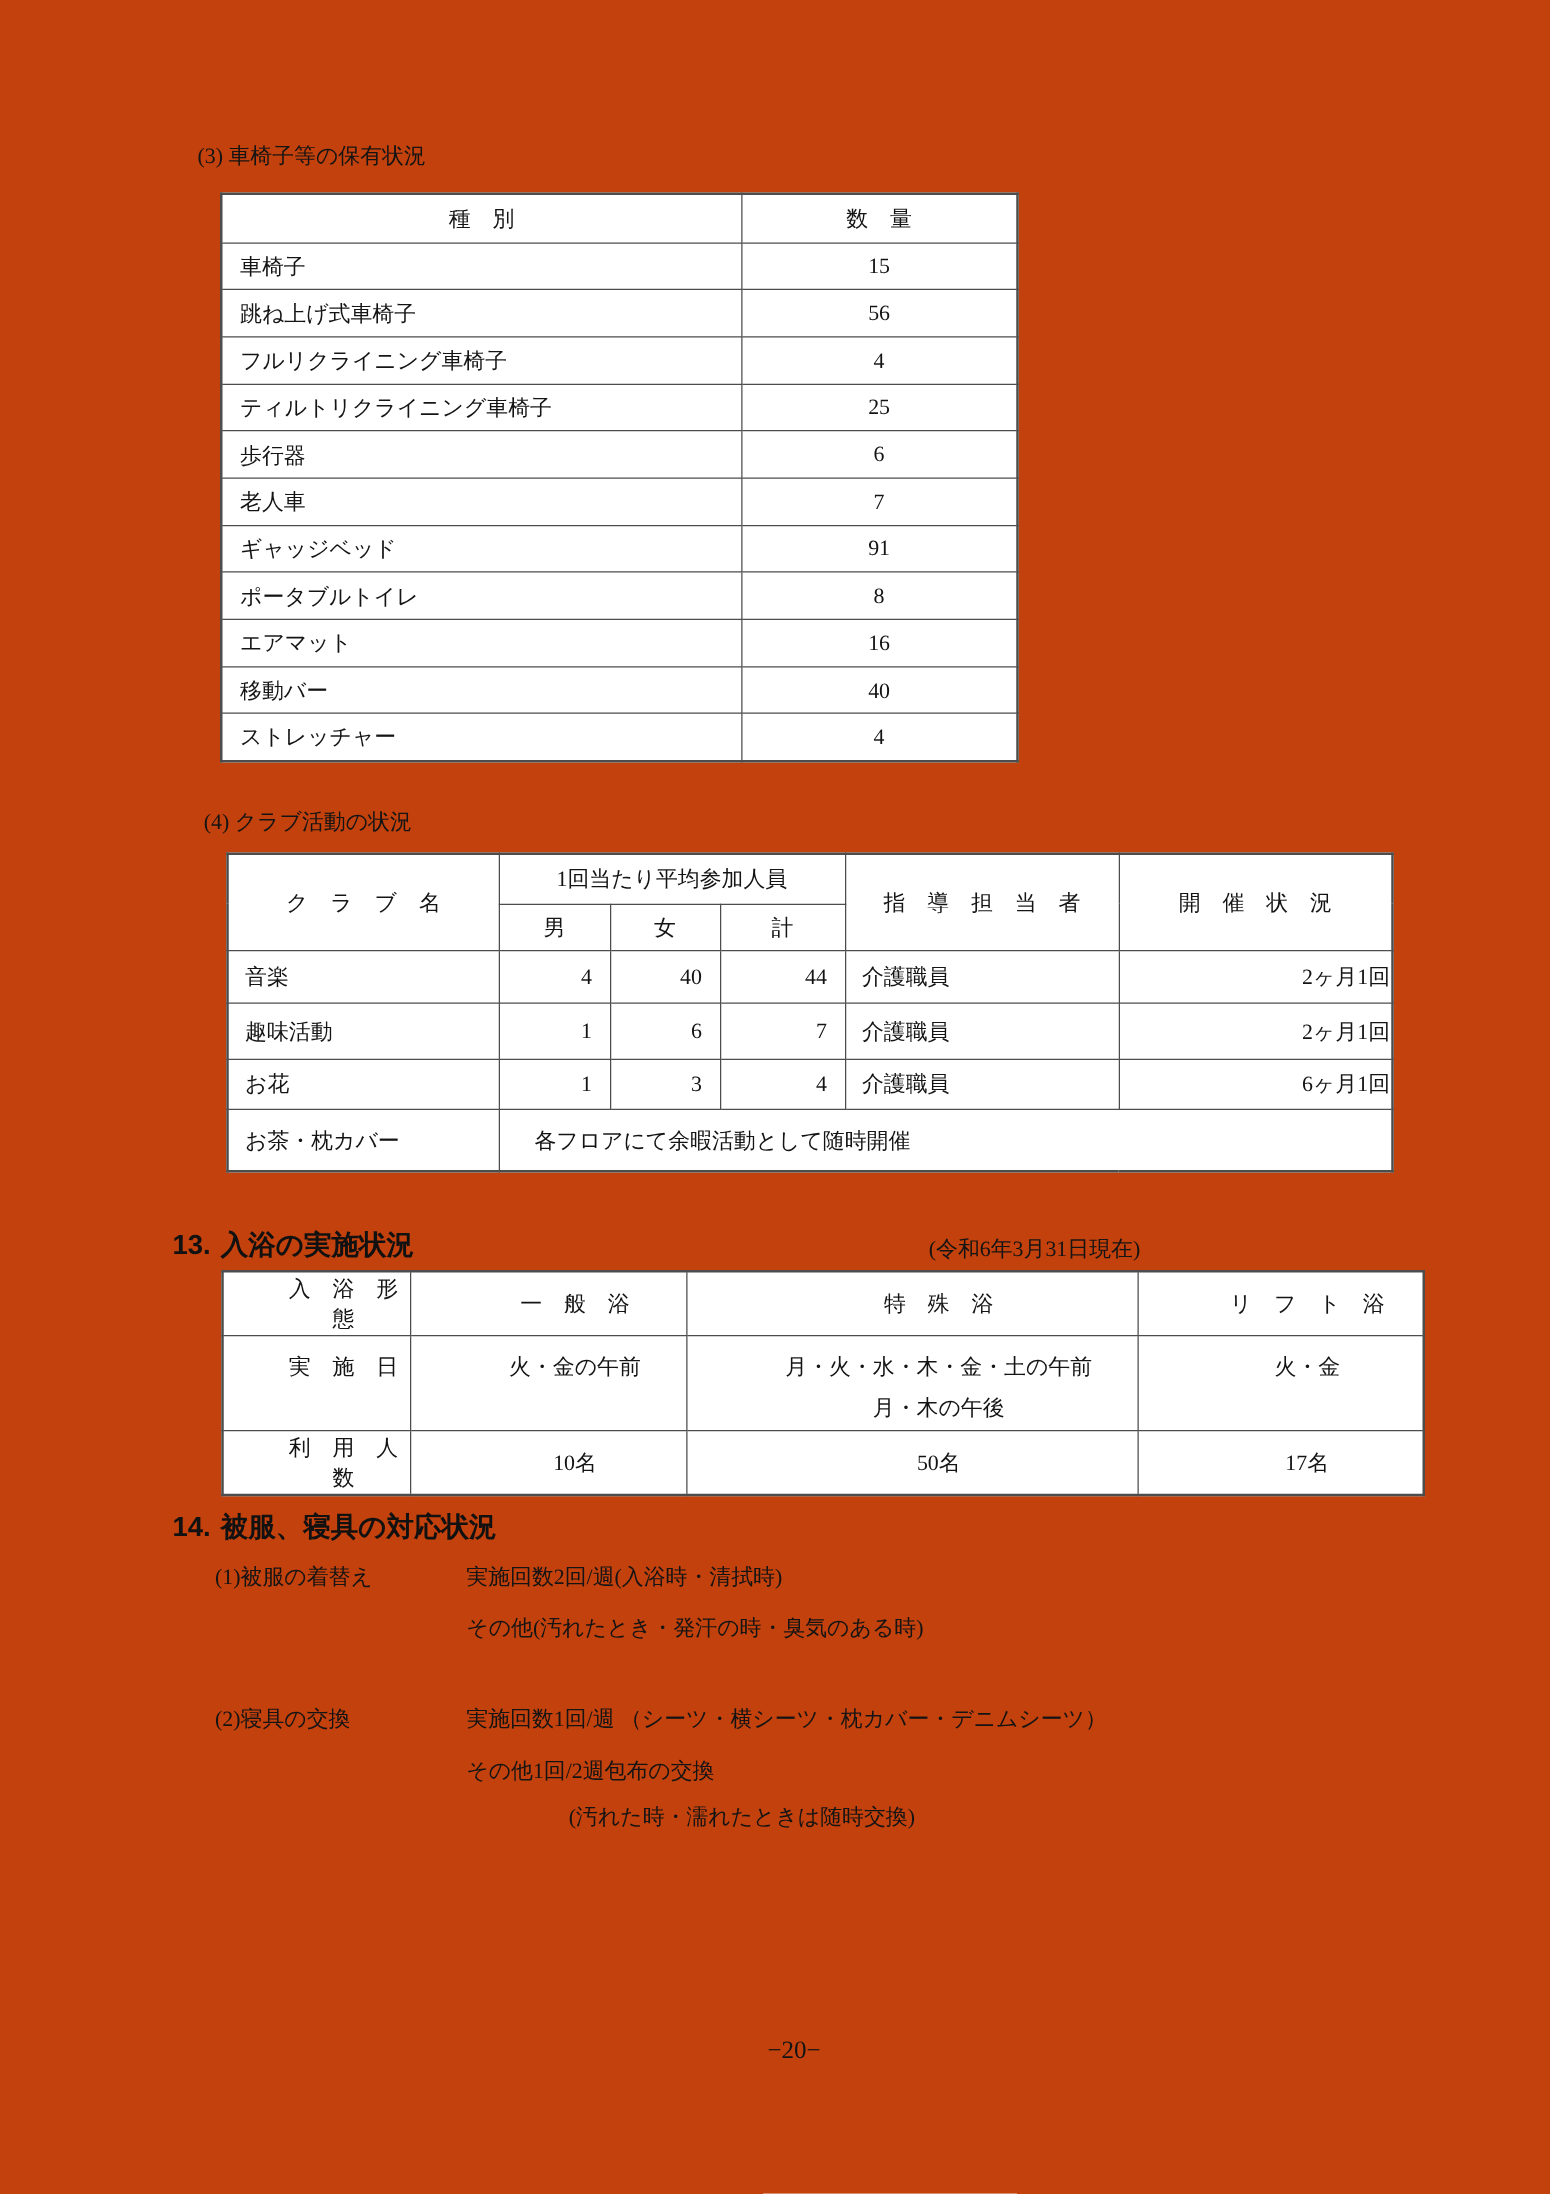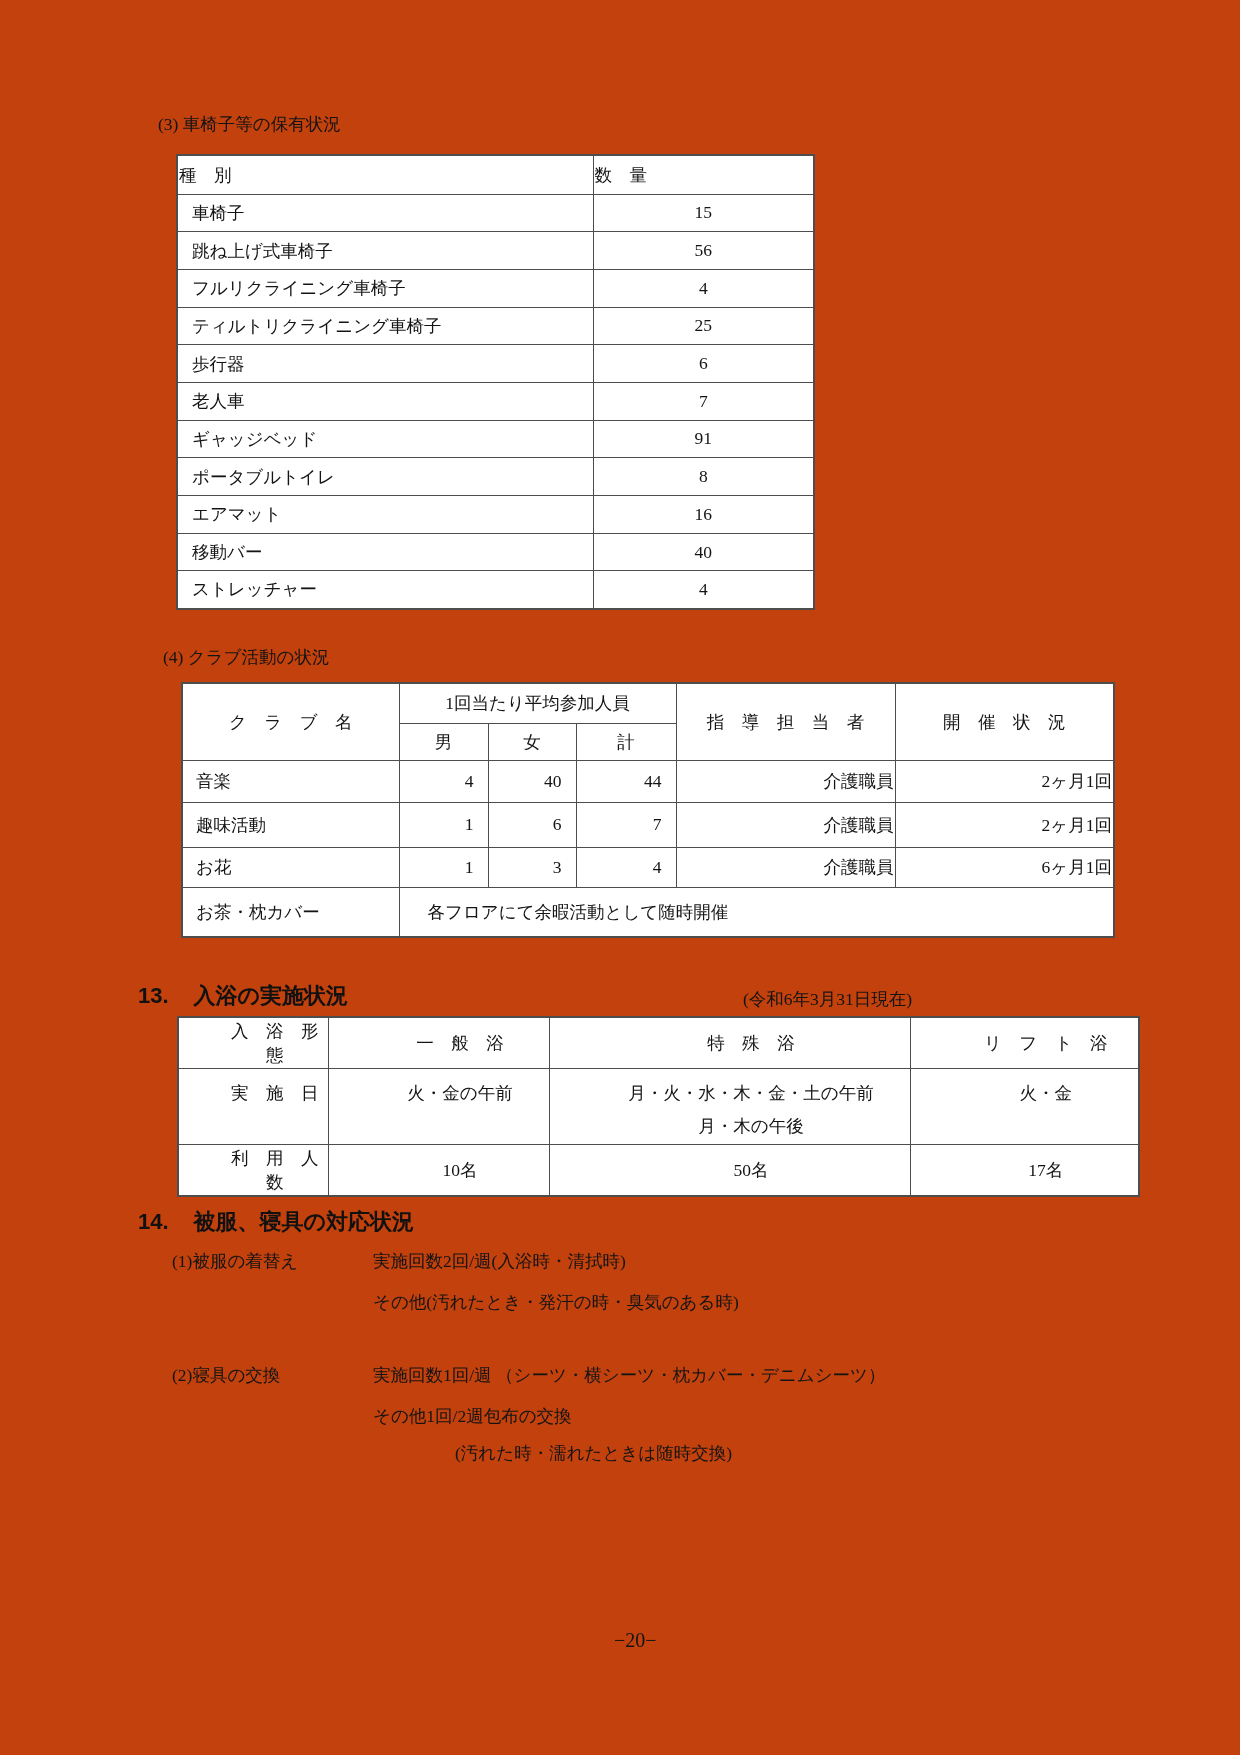--- a/index.html
+++ b/index.html
@@ -2,34 +2,34 @@
 <html><head>
 <meta charset="utf-8">
 <style>
   html,body{margin:0;padding:0;background:#fff;}
   body{width:1240px;height:1755px;font-family:"Liberation Serif","DejaVu Serif",serif;color:#141414;}
   .page{position:relative;width:1240px;height:1755px;background:#c2410c;overflow:hidden;}
   .abs{position:absolute;}
   .t17{font-size:17.5px;line-height:24px;}
   .heading{font-family:"Liberation Sans","DejaVu Sans",sans-serif;font-weight:bold;font-size:22px;line-height:28px;color:#111;}
   .heading .no{display:inline-block;}
-  .heading .ttl{display:inline-block;margin-left:25px;}
+  .heading .ttl{display:inline-block;margin-left:8px;}
   table{border-collapse:collapse;table-layout:fixed;background:#fff;}
   table{border:2.5px solid #4d4d4d;}
   td{border:1.8px solid #4d4d4d;font-size:17.5px;color:#141414;overflow:hidden;}
   
   .t1 td.c-name{text-align:left;padding-left:14px;}
   .t1 td.c-qty{text-align:center;}
-  .t1 td.hdr{text-align:left;}
+  .t1 td.hdr{text-align:center;}
   
   .t2 td{text-align:center;vertical-align:middle;}
   .t2 td.c-club{text-align:left;padding-left:13px;}
   .t2 td.c-club-h{text-align:center;margin-left:20px;}
   .t2 td.c-num{text-align:right;padding-right:14px;}
-  .t2 td.c-leader{text-align:right;padding-left:13px;}
+  .t2 td.c-leader{text-align:left;padding-left:13px;}
   .t2 td.c-sched{text-align:right;padding-left:16px;}
   .t2 td.c-note{text-align:left;padding-left:28px;}
   
   .t3 td{text-align:center;vertical-align:middle;padding-left:44px;}
   .t3 tr.r-days td{vertical-align:top;padding-top:8px;line-height:33px;margin-top:10px;}
   .page-number{font-size:20px;}
 </style>
 </head>
 <body>
 

